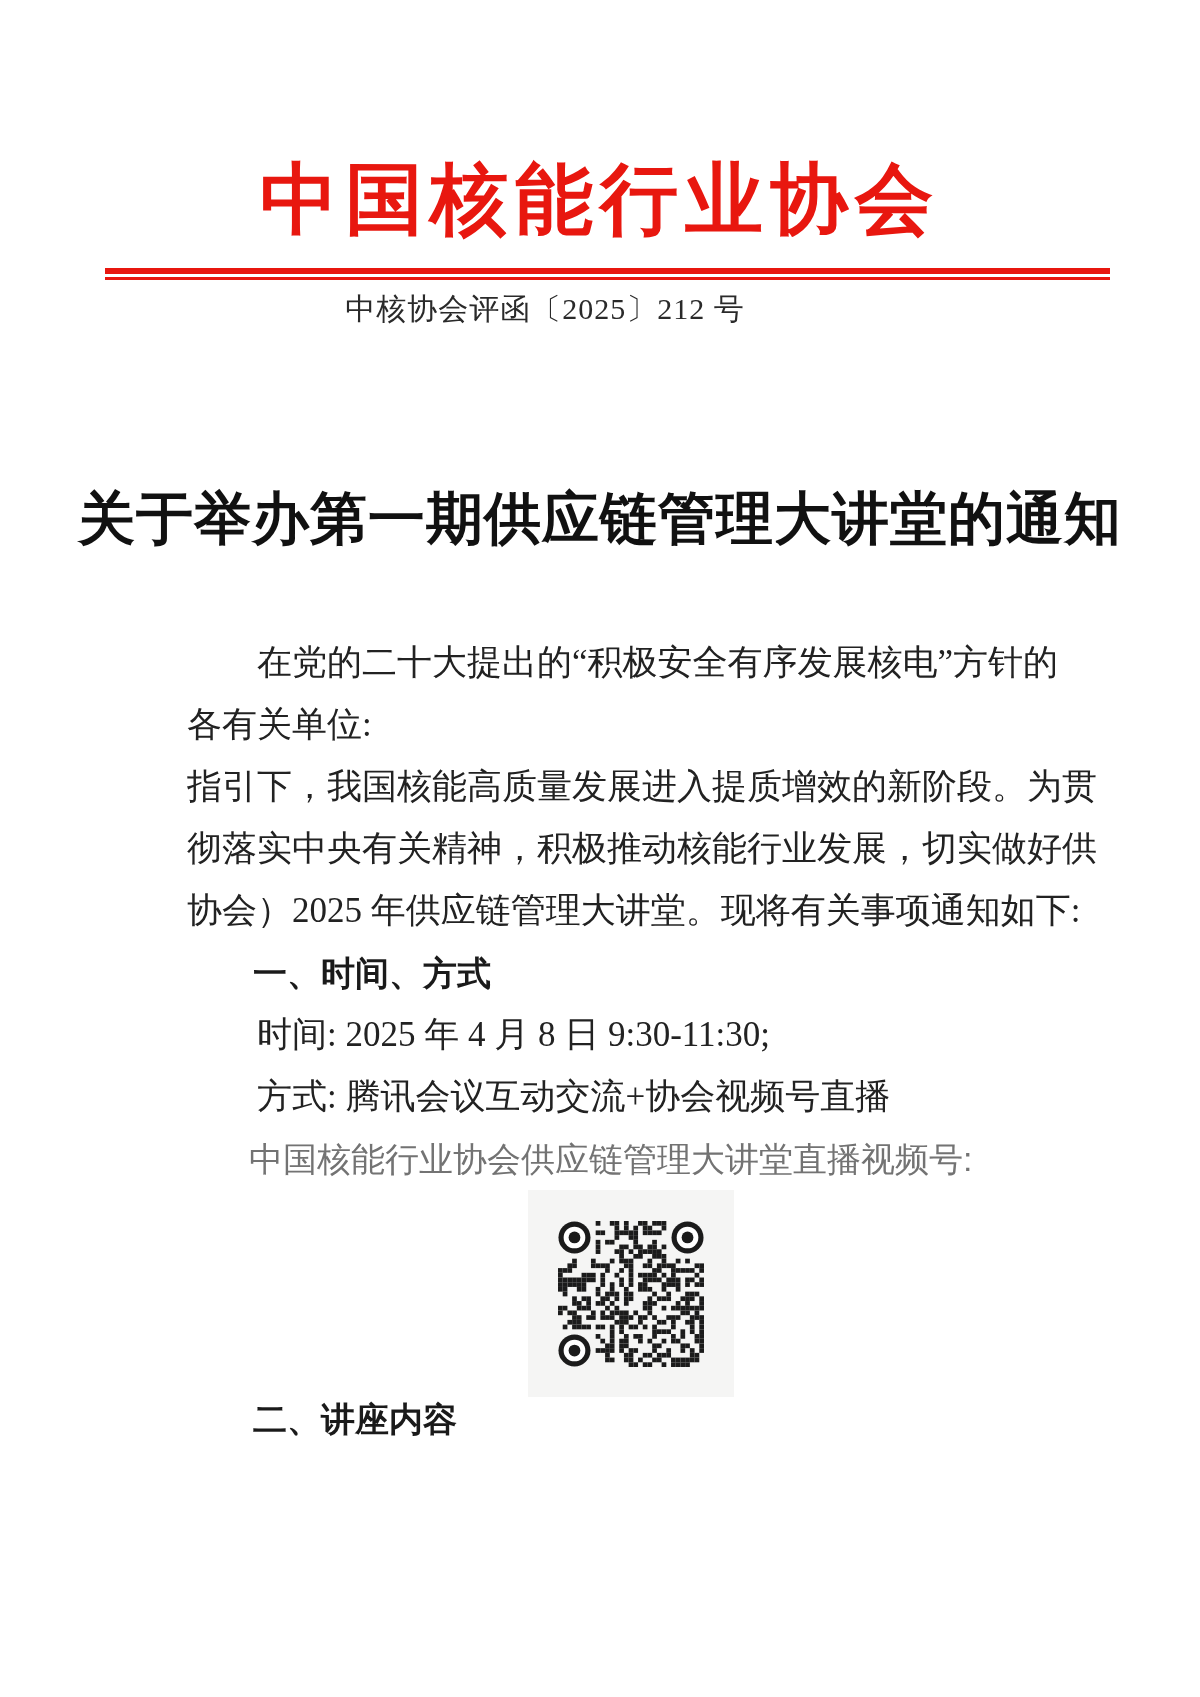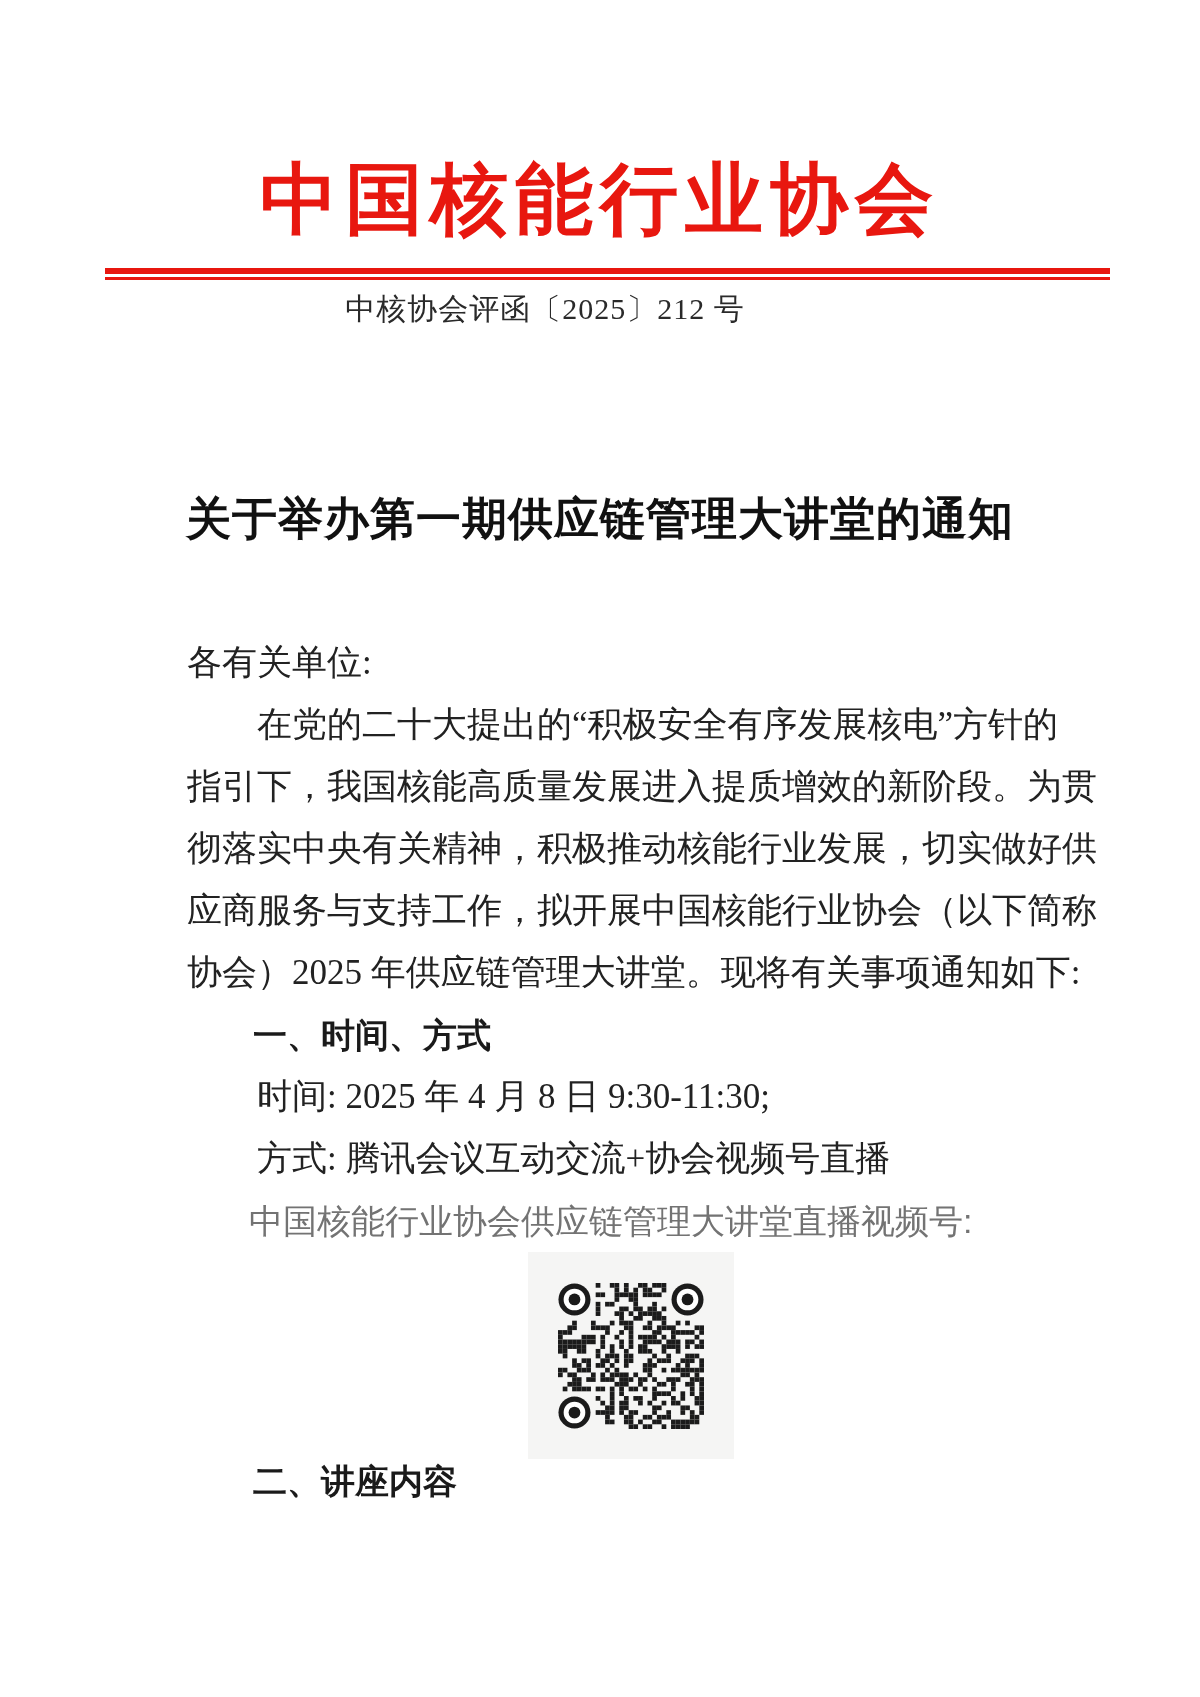--- a/index.html
+++ b/index.html
@@ -33,21 +33,21 @@
     padding-right:110px;
     text-align:center;
     font-size:30px;
     line-height:42px;
     color:#2a2a2a;
     letter-spacing:1px;
   }
   .doc-title {
     margin-top:160px;
     text-align:center;
-    font-size:45px;
+    font-size:57px;
     line-height:58px;
     font-weight:bold;
     color:#111111;
     letter-spacing:1px;
     white-space:nowrap;
   }
   .body-col { margin:84px 170px 0 187px; }
   .body-line {
     font-size:35px;
     line-height:62px;
@@ -109,25 +109,24 @@
     <div class="bar-thick"></div>
     <div class="bar-gap"></div>
     <div class="bar-thin"></div>
   </div>
 
   <div class="doc-no">中核协会评函〔2025〕212 号</div>
 
   <h2 class="doc-title">关于举办第一期供应链管理大讲堂的通知</h2>
 
   <div class="body-col">
+    <div class="body-line indent">在党的二十大提出的“积极安全有序发展核电”方针的</div>
     <div class="body-line">各有关单位:</div>
-    <div class="body-line indent">在党的二十大提出的“积极安全有序发展核电”方针的</div>
     <div class="body-line">指引下，我国核能高质量发展进入提质增效的新阶段。为贯</div>
     <div class="body-line">彻落实中央有关精神，积极推动核能行业发展，切实做好供</div>
-    <div class="body-line">应商服务与支持工作，拟开展中国核能行业协会（以下简称</div>
     <div class="body-line">协会）2025 年供应链管理大讲堂。现将有关事项通知如下:</div>
 
     <div class="sec-heading">一、时间、方式</div>
     <div class="body-line indent">时间: 2025 年 4 月 8 日 9:30-11:30;</div>
     <div class="body-line indent">方式: 腾讯会议互动交流+协会视频号直播</div>
     <div class="video-line">中国核能行业协会供应链管理大讲堂直播视频号:</div>
   </div>
 
   <div class="qr-wrap" aria-label="livestream-channel-qr-code">
     <svg id="qr-svg" width="146" height="146" viewBox="0 0 146 146" xmlns="http://www.w3.org/2000/svg">

